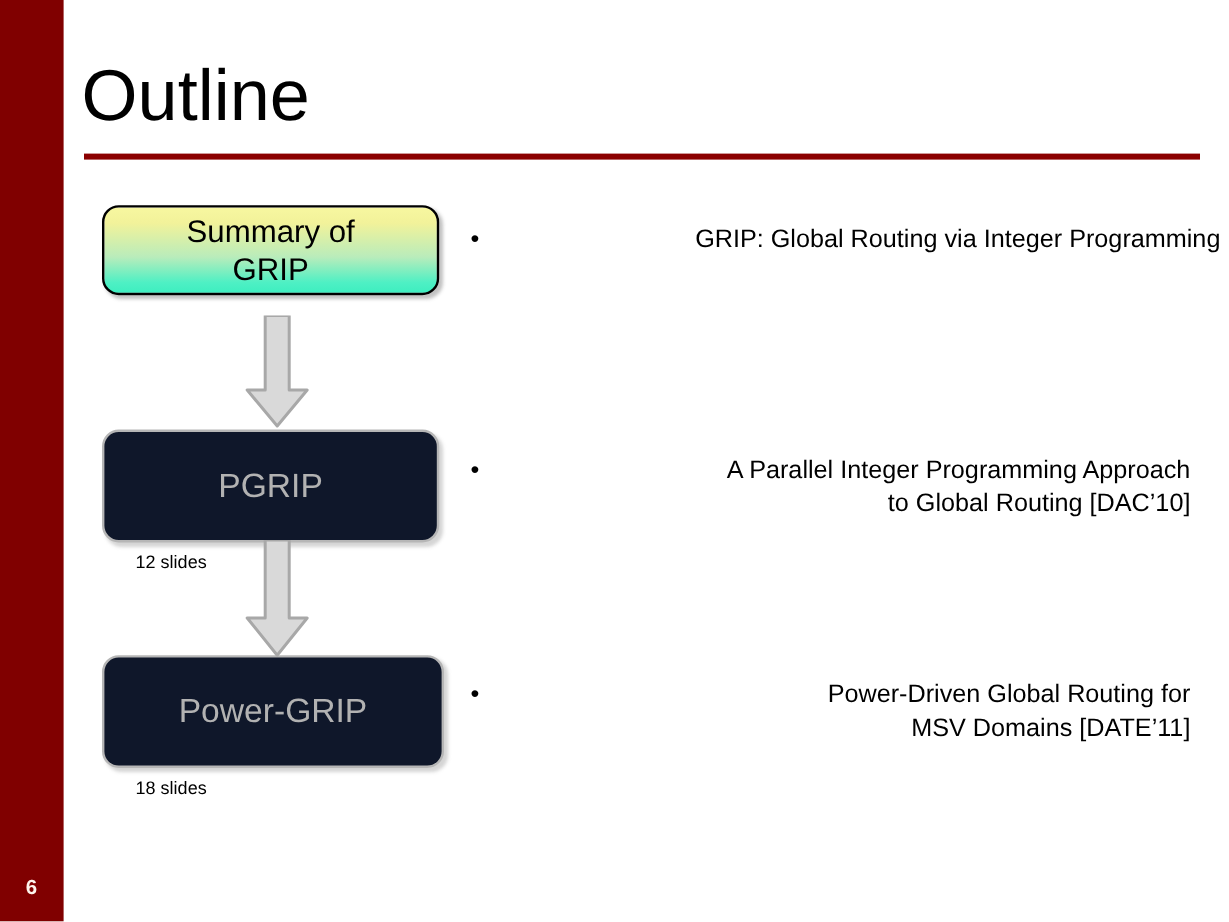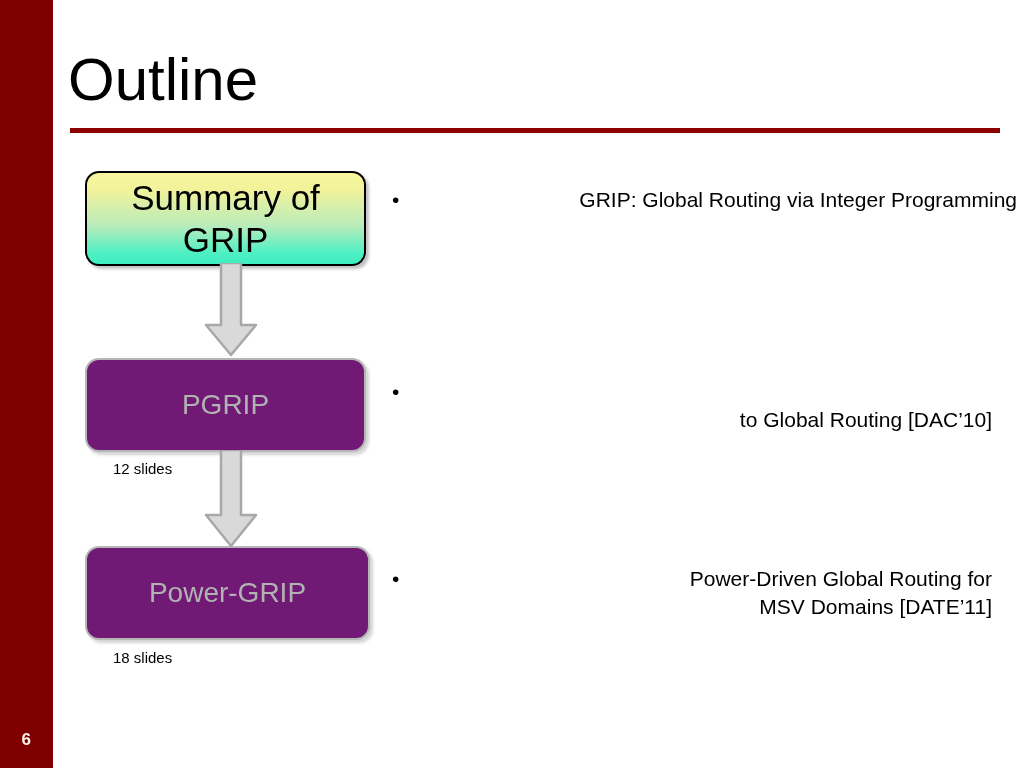--- a/index.html
+++ b/index.html
@@ -64,31 +64,31 @@
     align-items: center;
     justify-content: center;
     text-align: center;
     line-height: 1.18;
   }
 
   .box-active {
     left: 85px;
     top: 171px;
     width: 281px;
-    height: 95px;
+    height: 75px;
     border: 2.5px solid #000000;
     background: linear-gradient(to bottom, #f7f7a0 0%, #f2f29a 18%, #b9ecbb 58%, #4ef0c4 88%, #3eeec0 100%);
     color: #000000;
-    font-size: 35px;
+    font-size: 26px;
     box-shadow: 3px 3px 3px rgba(120,120,120,0.45);
   }
 
   .box-dim {
     border: 2px solid #b6b6b6;
-    background: #701a75;
+    background: #0f172a;
     color: #b2b2b2;
     font-size: 28px;
     box-shadow: 3px 3px 3px rgba(150,150,150,0.4);
   }
   .box-pgrip {
     left: 85px;
     top: 358px;
     width: 281px;
     height: 94px;
   }
@@ -190,21 +190,21 @@
   <div class="bullet-row">
     <span class="bullet-dot">•</span>
     <span class="bullet-text">GRIP: Global Routing via Integer Programming</span>
   </div>
 </div>
 
 <div class="bullet-block bullet-2 indent-wide">
   <div class="bullet-row">
     <span class="bullet-dot">•</span>
     <span class="bullet-text">
-      <br>
+      <span>A Parallel Integer Programming Approach</span><br>
       <span>to Global Routing </span><span class="cite">[DAC’10]</span>
     </span>
   </div>
 </div>
 
 <div class="bullet-block bullet-3">
   <div class="bullet-row">
     <span class="bullet-dot">•</span>
     <span class="bullet-text">
       <span>Power-Driven Global Routing for</span><br>

